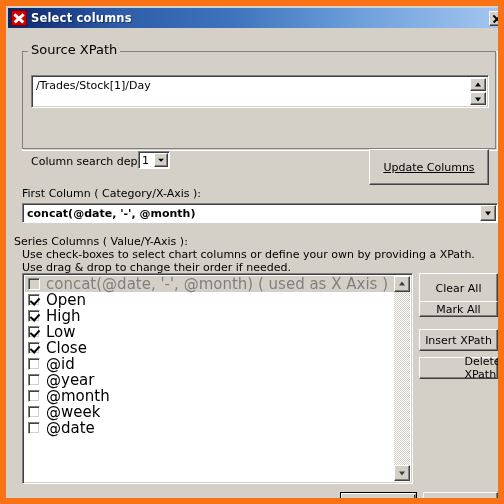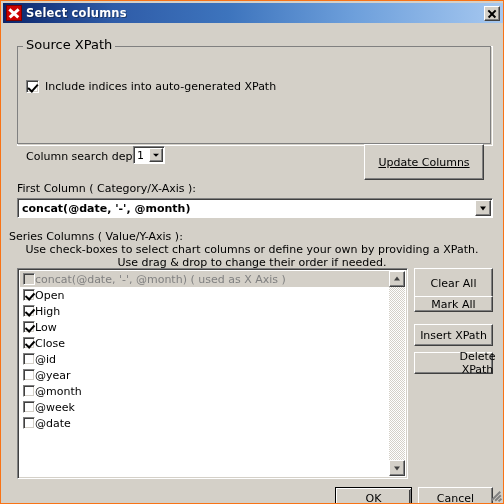--- a/index.html
+++ b/index.html
@@ -13,23 +13,22 @@
     color: #000000;
   }
 
   
   #dialog {
     position: relative;
     width: 504px;
     height: 504px;
     box-sizing: border-box;
     background: #d4d0c8;
-    border: 1px solid #f97316;
+    border: 6px solid #f97316;
     overflow: hidden;
-    text-align: center;
   }
 
   
   .titlebar {
     position: absolute;
     left: 2px;
     top: 2px;
     width: 500px;
     height: 20px;
     background: linear-gradient(to right, #0a246a 0%, #2f5ca8 22%, #3d74bd 45%, #6d9fdb 70%, #a6c8f0 100%);
@@ -402,21 +401,22 @@
     height: 12px;
   }
   .list-row .checkbox.checked::after {
     left: 2.5px;
     top: 0.5px;
     width: 4px;
     height: 7px;
     border-width: 0 2px 2px 0;
   }
   .list-row .row-label {
-    font-size: 11px;
+    margin-left: 6px;
+    font-size: 15px;
     white-space: nowrap;
   }
   .list-row.disabled .row-label { color: #808080; }
 
   
   .vscroll {
     position: absolute;
     right: 2px;
     top: 2px;
     bottom: 2px;
@@ -494,20 +494,31 @@
     <div class="groupbox">
       <div class="groupbox-inner"></div>
     </div>
     <div class="group-legend">Source XPath</div>
 
     <div class="cbrow" style="left:23px; top:57px;">
       <div class="checkbox checked"></div>
       <div class="cb-label">Include indices into auto-generated XPath</div>
     </div>
 
+    <div id="xpath-box" class="sunken">
+      <div id="xpath-text">/Trades/Stock[1]/Day</div>
+      <div class="spin">
+        <div class="spin-btn up">
+            <span class="arrow up"></span>
+          </div>
+        <div class="spin-btn down">
+            <span class="arrow down"></span>
+          </div>
+      </div>
+    </div>
 
     <div class="depth-label">Column search depth:</div>
     <div id="depth-combo">
       <div id="depth-value">1</div>
       <div class="combo-btn">
         <span class="arrow down" style="border-left-width:3px;border-right-width:3px;border-top-width:3.5px;"></span>
       </div>
     </div>
 
     <div id="update-columns" class="btn">Update Columns</div>

